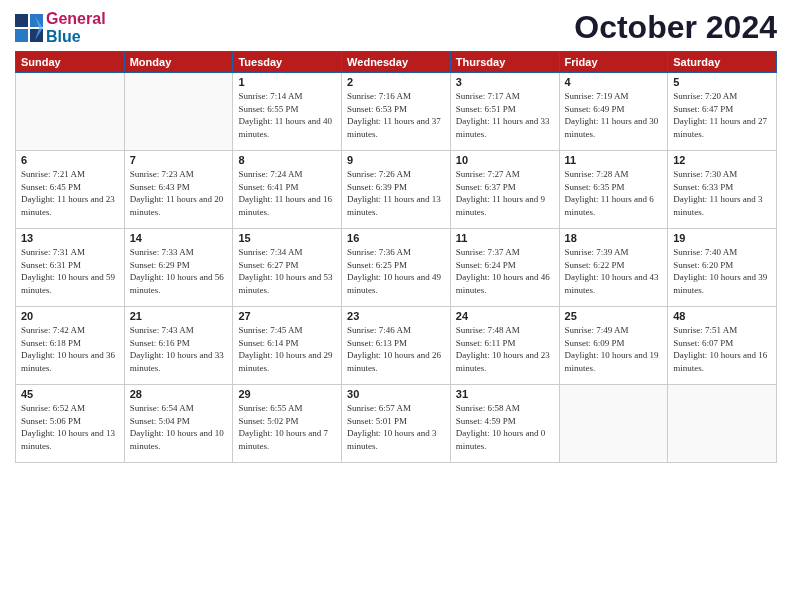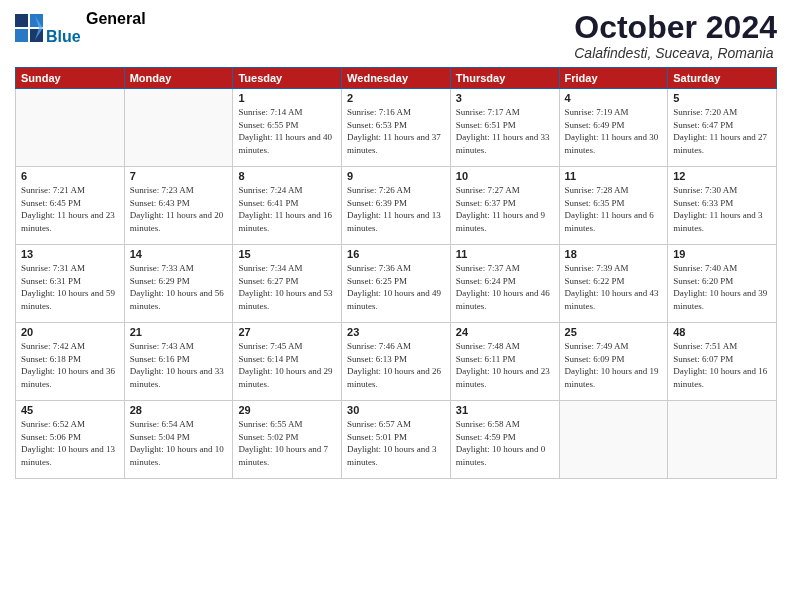--- a/index.html
+++ b/index.html
@@ -25,20 +25,21 @@
     .logo {
       display: flex;
       align-items: center;
     }
     .logo-icon {
       width: 28px;
       height: 28px;
       margin-right: 3px;
     }
     .title-block {
+      text-align: right;
       margin-left: 32px;
     }
     .month-title {
       font-size: 32px;
       font-weight: bold;
       color: #1a1a2e;
       line-height: 1.1;
     }
     .location {
       font-size: 14px;
@@ -95,27 +96,26 @@
   <div class="header">
     <div class="logo">
       <svg class="logo-icon" viewBox="0 0 28 28">
         <rect x="0" y="0" width="13" height="13" fill="#1a3a6b"></rect>
         <rect x="15" y="0" width="13" height="13" fill="#2979c5"></rect>
         <rect x="0" y="15" width="13" height="13" fill="#2979c5"></rect>
         <rect x="15" y="15" width="13" height="13" fill="#1a3a6b"></rect>
         <polygon points="20,2 28,14 20,26 24,14" fill="#5aadff" opacity="0.7"></polygon>
       </svg>
       <div>
-        <div style="font-size:16px;font-weight:bold;color:#000000;line-height:1.1;margin-left:40px;">General</div>
+        <div style="font-size:16px;font-weight:bold;color:#be185d;line-height:1.1;">General</div>
         <div style="font-size:16px;font-weight:bold;color:#0369a1;line-height:1.1;">Blue</div>
       </div>
     </div>
     <div class="title-block">
       <div class="month-title">October 2024</div>
-      <div class="location">Calafindesti, Suceava, Romania</div>
     </div>
   </div>
 
   <table>
     <thead>
       <tr>
         <th>Sunday</th>
         <th>Monday</th>
         <th>Tuesday</th>
         <th>Wednesday</th>

